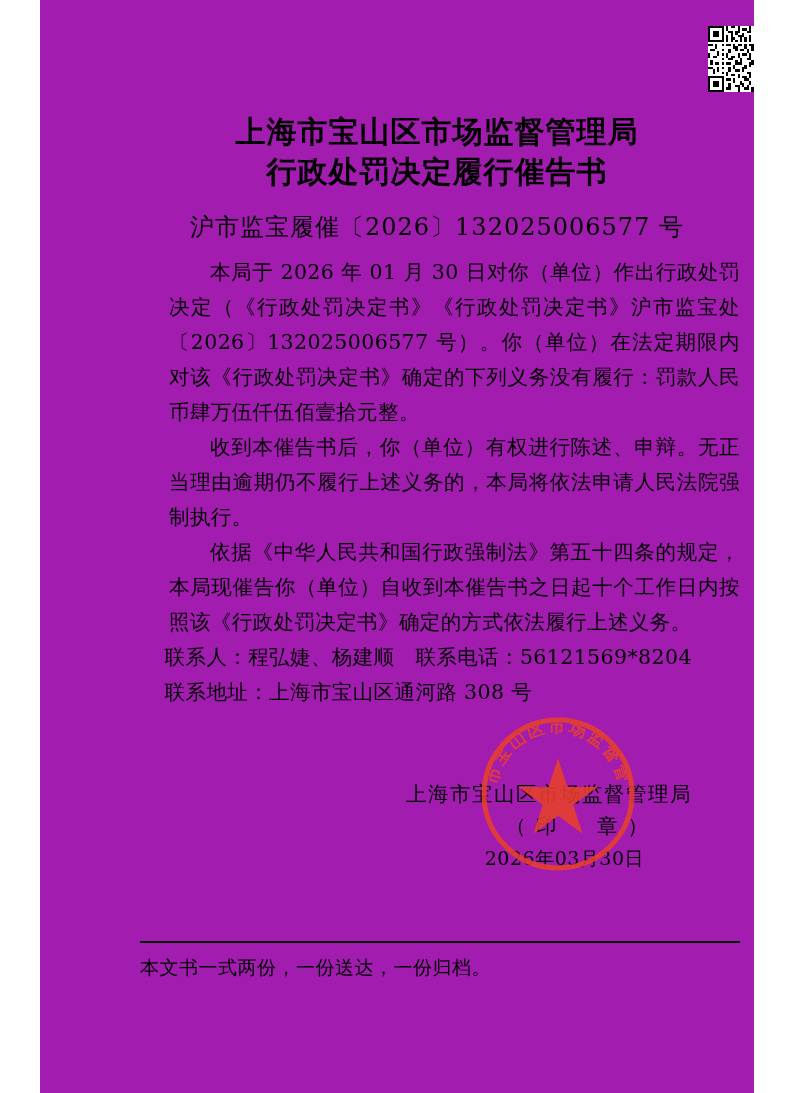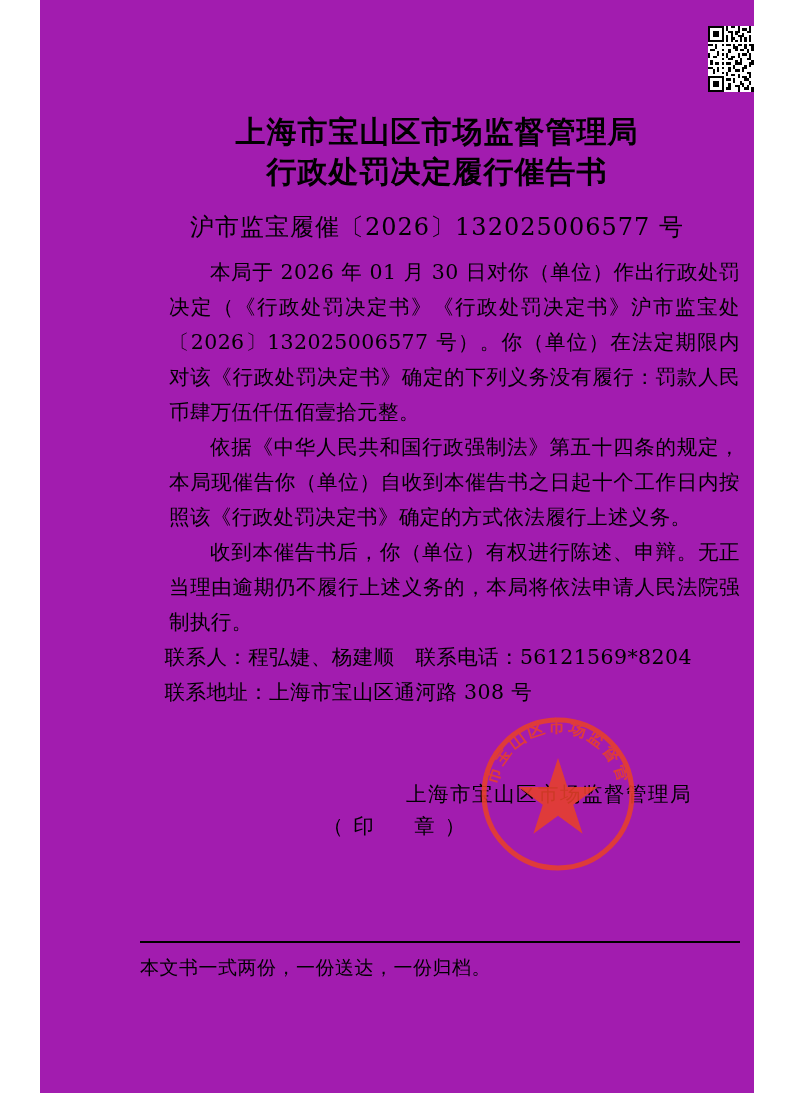--- a/index.html
+++ b/index.html
@@ -83,21 +83,20 @@
     font-size: 20.5px;
     line-height: 32px;
     letter-spacing: 1.5px;
     padding-right: 48px;
   }
   .sign-seal-label {
     font-size: 20.5px;
     line-height: 32px;
     letter-spacing: 10px;
     padding-right: 82px;
-    text-align: center;
   }
   .sign-date {
     font-size: 19px;
     line-height: 32px;
     letter-spacing: 0.5px;
     padding-right: 96px;
   }
 
   
   .seal {
@@ -286,29 +285,30 @@
   </div>
 
   <div class="title-block">
     <div class="doc-title">上海市宝山区市场监督管理局</div>
     <div class="doc-title">行政处罚决定履行催告书</div>
     <div class="doc-number">沪市监宝履催〔2026〕132025006577 号</div>
   </div>
 
   <div class="body-block">
     <p class="para indent">本局于 2026 年 01 月 30 日对你（单位）作出行政处罚决定（《行政处罚决定书》《行政处罚决定书》沪市监宝处〔2026〕132025006577 号）。你（单位）在法定期限内对该《行政处罚决定书》确定的下列义务没有履行：罚款人民币肆万伍仟伍佰壹拾元整。</p>
+    <p class="para indent">收到本催告书后，你（单位）有权进行陈述、申辩。无正当理由逾期仍不履行上述义务的，本局将依法申请人民法院强制执行。</p>
     <p class="para indent">依据《中华人民共和国行政强制法》第五十四条的规定，本局现催告你（单位）自收到本催告书之日起十个工作日内按照该《行政处罚决定书》确定的方式依法履行上述义务。</p>
-    <p class="para indent">收到本催告书后，你（单位）有权进行陈述、申辩。无正当理由逾期仍不履行上述义务的，本局将依法申请人民法院强制执行。</p>
     <p class="para hang">联系人：程弘婕、杨建顺　联系电话：56121569*8204</p>
     <p class="para hang">联系地址：上海市宝山区通河路 308 号</p>
   </div>
 
   <div class="sign-block">
     <div class="sign-org">上海市宝山区市场监督管理局</div>
     <div class="sign-seal-label">（印　章）</div>
+    <div class="sign-date">2026年03月30日</div>
   </div>
 
   <div class="seal">
     <svg viewBox="0 0 160 160">
       <defs>
         <path id="sealArc" d="M 80,80 m -62,0 a 62,62 0 1 1 124,0" fill="none"></path>
       </defs>
       <circle cx="80" cy="80" r="74" fill="none" stroke="#e8402a" stroke-width="5"></circle>
       <g fill="#e8402a">
         <polygon points="80,44 89.4,72.9 119.8,72.9 95.2,90.8 104.6,119.7 80,101.8 55.4,119.7 64.8,90.8 40.2,72.9 70.6,72.9"></polygon>

